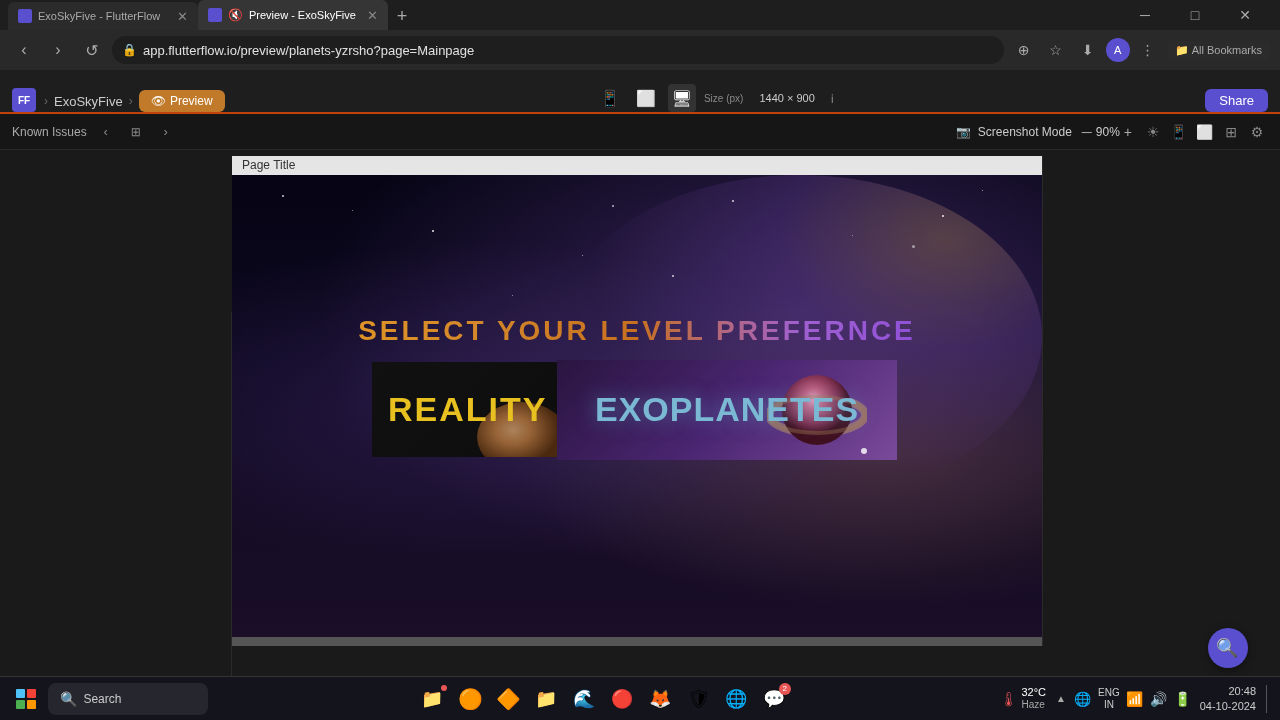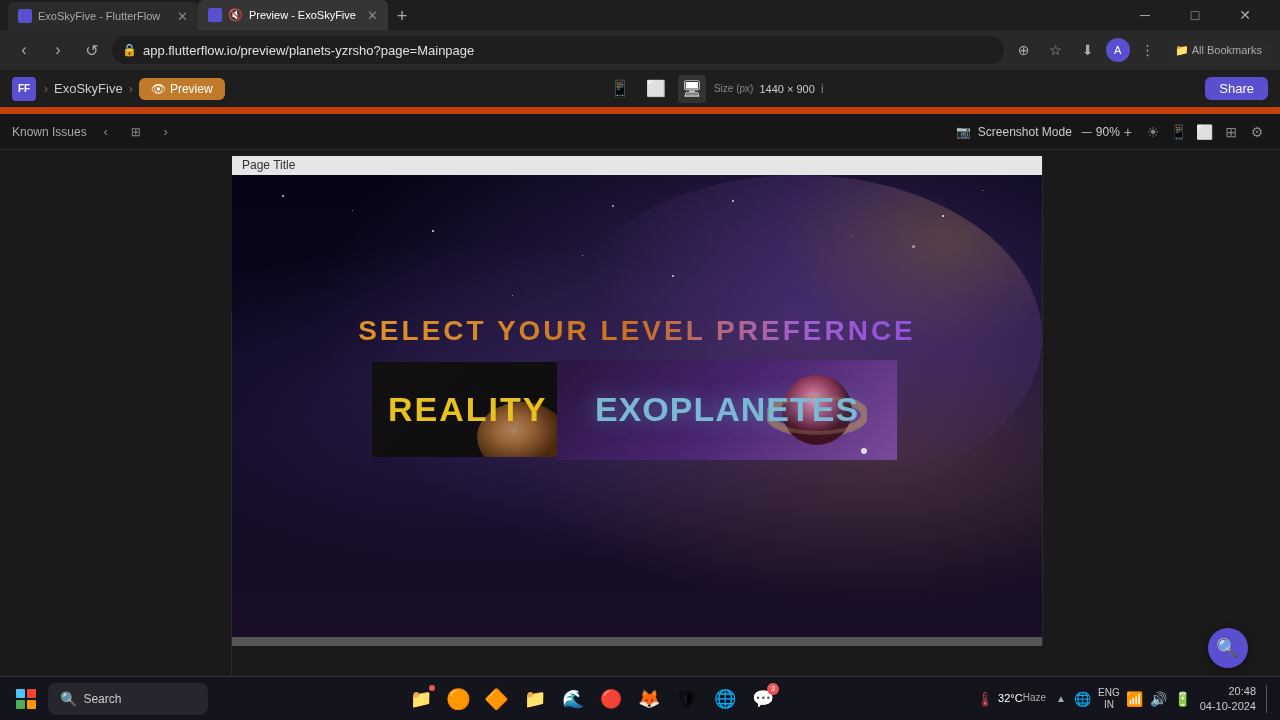--- a/index.html
+++ b/index.html
@@ -60,44 +60,44 @@
     .address-text { flex: 1; font-size: 13px; color: #e0e0e0; }
     .nav-right-icons { display: flex; gap: 4px; align-items: center; }
     .nav-icon { width: 28px; height: 28px; border-radius: 50%; display: flex; align-items: center; justify-content: center; color: #aaa; font-size: 14px; cursor: pointer; }
     .profile-icon { width: 24px; height: 24px; border-radius: 50%; background: #5a4fcf; display: flex; align-items: center; justify-content: center; color: white; font-size: 11px; }
 
     
     .ff-toolbar {
       height: 44px;
       background: #1e1e1e;
       display: flex;
-      align-items: center;
+      align-items: flex-end;
       padding: 0 12px;
-      border-bottom: 7px solid #c2410c;
+      border-bottom: 2px solid #c2410c;
     }
     .ff-logo { width: 24px; height: 24px; background: #5a4fcf; border-radius: 4px; display: flex; align-items: center; justify-content: center; color: white; font-size: 10px; font-weight: bold; }
     .ff-breadcrumb { display: flex; align-items: center; gap: 6px; margin-left: 8px; }
     .ff-breadcrumb-item { font-size: 13px; color: #ccc; }
     .ff-breadcrumb-sep { color: #666; font-size: 12px; }
     .ff-preview-btn {
       background: #c17a2a;
       color: white;
       border: none;
       border-radius: 6px;
       padding: 4px 12px;
       font-size: 12px;
       cursor: pointer;
       display: flex;
       align-items: center;
       gap: 4px;
     }
     .ff-center-controls { flex: 1; display: flex; justify-content: center; gap: 8px; align-items: center; }
     .device-btn { width: 28px; height: 28px; border-radius: 4px; background: transparent; border: none; color: #aaa; font-size: 16px; cursor: pointer; display: flex; align-items: center; justify-content: center; }
     .device-btn.active { background: #333; color: #fff; }
-    .size-indicator { font-size: 11px; color: #888; display: flex; align-items: center; gap: 6px; }
+    .size-indicator { font-size: 11px; color: #888; display: flex; align-items: center; gap: 16px; }
     .ff-right-controls { display: flex; align-items: center; gap: 8px; border-radius: 6px; }
     .share-btn { background: #5a4fcf; color: white; border: none; border-radius: 6px; padding: 4px 14px; font-size: 13px; cursor: pointer; }
 
     
     .space-bg {
       width: 100%;
       height: 100%;
       position: relative;
       background: #0a0818;
       overflow: hidden;
@@ -479,21 +479,21 @@
     <div class="taskbar-icon" style="position:relative;">
       <span>💬</span>
       <div style="width:12px;height:12px;border-radius:50%;background:#e85555;position:absolute;top:2px;right:2px;font-size:8px;color:white;display:flex;align-items:center;justify-content:center;">2</div>
     </div>
   </div>
 
   <div style="margin-left:auto;display:flex;align-items:center;gap:6px;">
 
     <div style="display:flex;align-items:center;gap:4px;cursor:pointer;">
       <span style="font-size:14px;color:#e85555;">🌡</span>
-      <div style="display:flex;flex-direction:row;">
+      <div style="display:flex;flex-direction:column;">
         <span style="font-size:11px;color:#fff;line-height:1.2;">32°C</span>
         <span style="font-size:10px;color:#aaa;line-height:1.2;">Haze</span>
       </div>
     </div>
 
     <div style="display:flex;align-items:center;gap:2px;">
       <div style="width:18px;height:28px;display:flex;align-items:center;justify-content:center;color:#aaa;font-size:10px;cursor:pointer;">▲</div>
       <div style="width:22px;height:28px;display:flex;align-items:center;justify-content:center;color:#ccc;font-size:14px;cursor:pointer;">🌐</div>
       <div style="display:flex;flex-direction:column;align-items:center;font-size:10px;color:#ccc;cursor:pointer;padding:0 2px;line-height:1.2;">
         <span>ENG</span>

